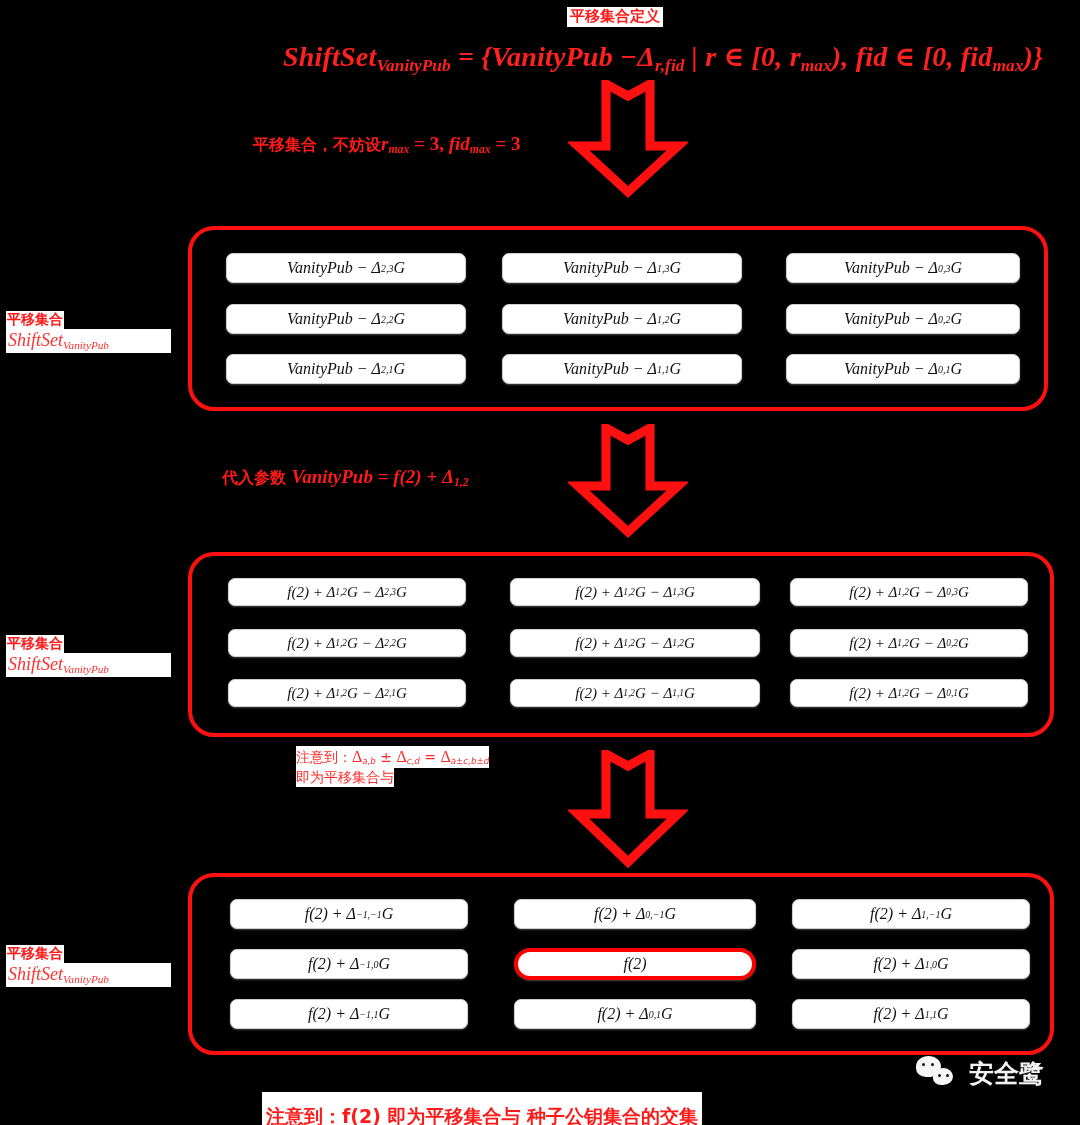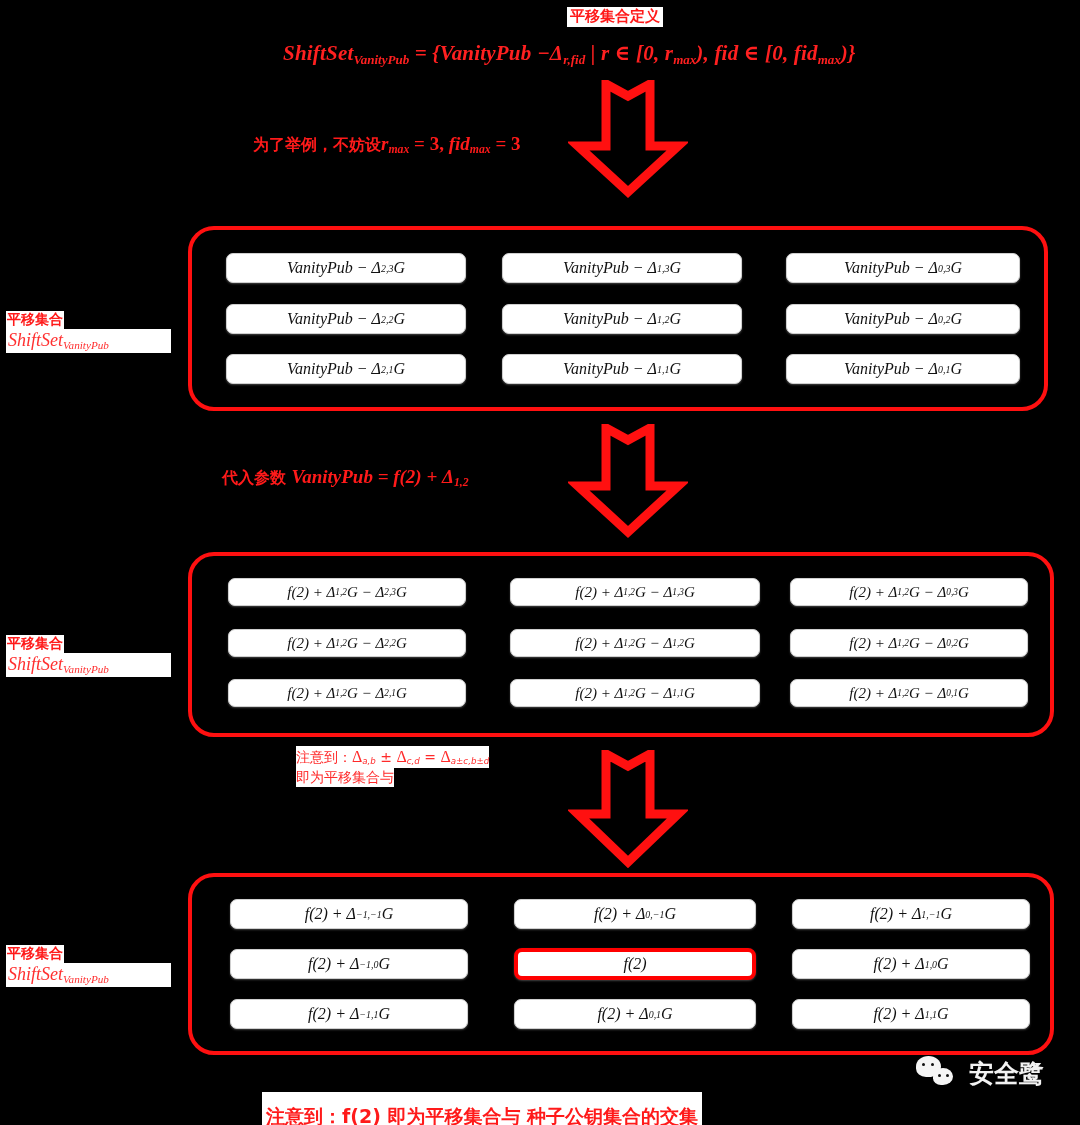--- a/index.html
+++ b/index.html
@@ -41,21 +41,21 @@
   }
   sub{font-size:0.62em;font-style:normal;vertical-align:-0.28em;letter-spacing:0;}
   sub.it{font-style:italic;}
 
   
   .title-formula{
     color:#ff2020;
     font-family:"Liberation Serif","DejaVu Serif",serif;
     font-style:italic;
     font-weight:700;
-    font-size:21px;
+    font-size:28px;
     white-space:nowrap;
     letter-spacing:0.2px;
   }
 
   
   .group-box{
     position:absolute;
     border:4px solid #ff1010;
     border-radius:26px;
     box-sizing:border-box;
@@ -71,21 +71,21 @@
     border-radius:7px;
     color:#111;
     display:flex;align-items:center;justify-content:center;
     font-family:"Liberation Serif","DejaVu Serif",serif;
     font-style:italic;
     font-size:16px;
     box-shadow:0 1px 2px rgba(255,255,255,0.25);
   }
   .cell.hl{
     border:4px solid #ff0000;
-    border-radius:8px;
+    border-radius:16px;
     text-align:center;
   }
 
   
   .side-label{position:absolute;}
   .side-label .cn{
     display:inline-block;
     background:#fff;color:#ff1a1a;
     font-family:"DejaVu Sans","Liberation Sans",sans-serif;
     font-size:14px;font-weight:700;padding:0 1px;line-height:1.25;
@@ -151,21 +151,21 @@
     <span>fid ∈ [0, fid</span><sub class="it">max</sub><span class="up">)}</span>
   </div>
 
   <div class="arrow" style="left:568px;top:80px;">
     <svg width="120" height="120" viewBox="0 0 120 120">
       <path d="M38 4 L60 16 L82 4 L82 66 L110 66 L60 112 L10 66 L38 66 Z" fill="none" stroke="#ff1010" stroke-width="9" stroke-linejoin="miter"></path>
     </svg>
   </div>
 
   <div class="abs redplain" style="left:253px;top:133px;font-size:19px;">
-    <span style="font-style:normal;font-family:'DejaVu Sans',sans-serif;font-size:16px;">为了举例，不妨设</span><span>r</span><sub class="it">max</sub><span style="font-style:normal;"> = 3, </span><span>fid</span><sub class="it">max</sub><span style="font-style:normal;"> = 3</span>
+    <span style="font-style:normal;font-family:'DejaVu Sans',sans-serif;font-size:16px;">平移集合，不妨设</span><span>r</span><sub class="it">max</sub><span style="font-style:normal;"> = 3, </span><span>fid</span><sub class="it">max</sub><span style="font-style:normal;"> = 3</span>
   </div>
 
   <div class="side-label" style="left:6px;top:310px;width:165px;">
     <span class="cn">平移集合</span>
     <span class="en"><span>ShiftSet</span><sub class="it">VanityPub</sub></span>
   </div>
 
   <div class="group-box" style="left:188px;top:226px;width:860px;height:185px;"></div>
 
   <div class="cell" style="left:226px;top:253px;width:240px;height:30px;">

